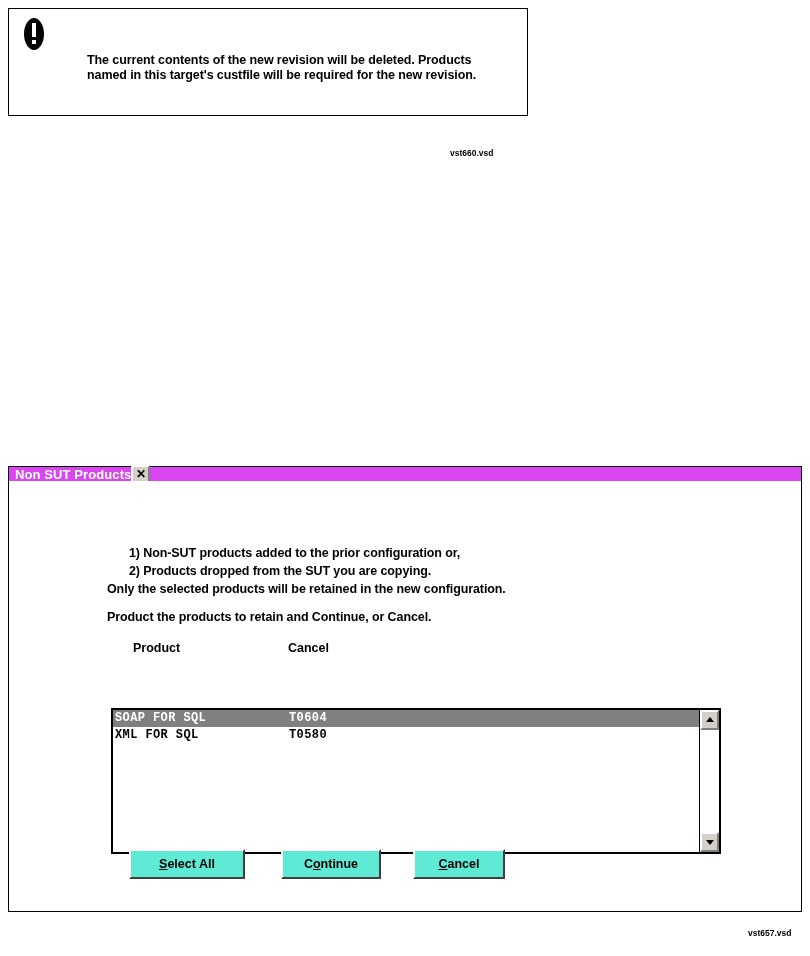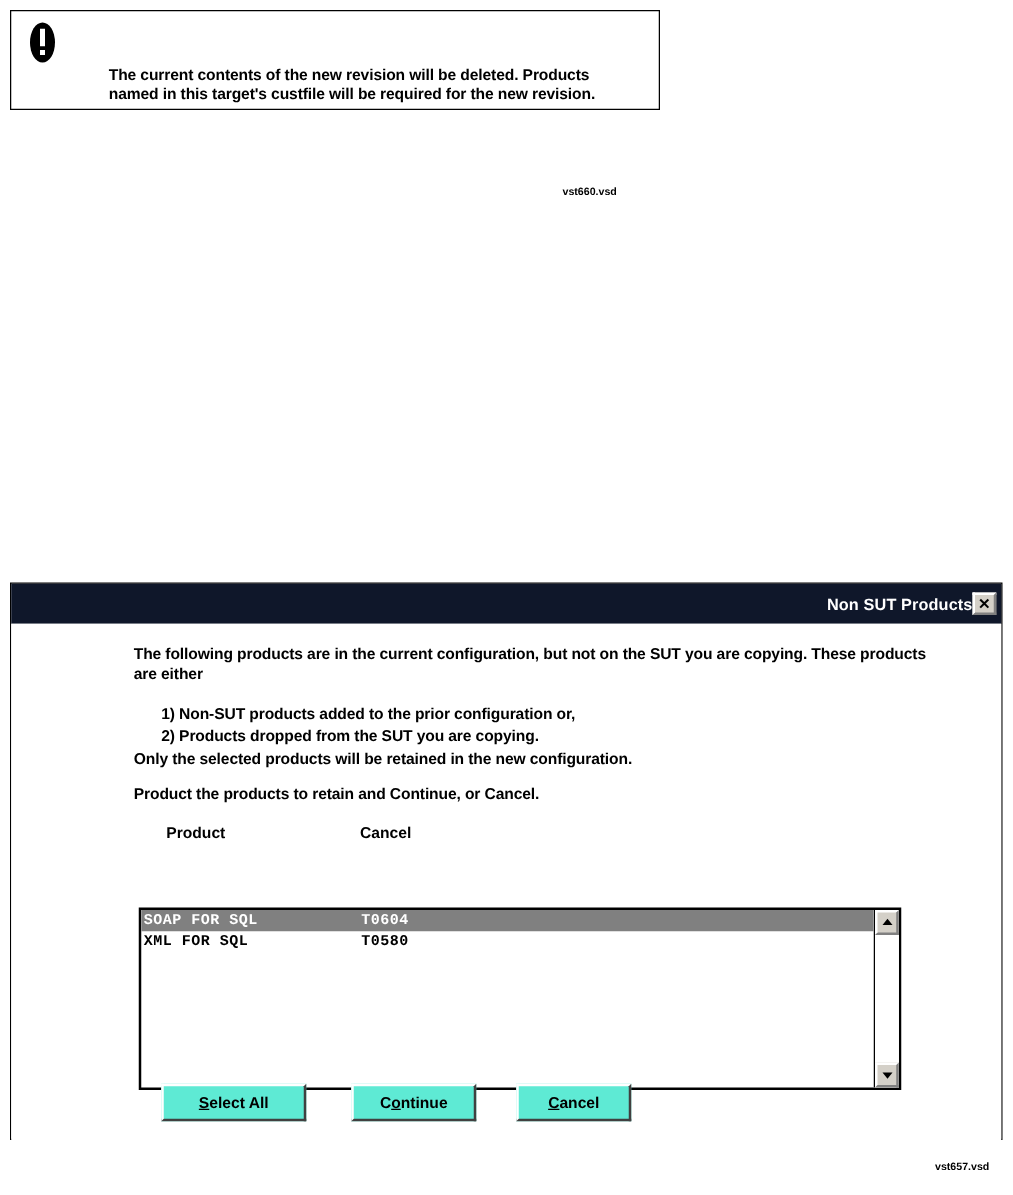--- a/index.html
+++ b/index.html
@@ -15,21 +15,21 @@
     color: #000000;
     overflow: hidden;
   }
 
   
   #warning-box {
     position: absolute;
     left: 8px;
     top: 8px;
     width: 520px;
-    height: 80px;
+    height: 108px;
     border: 1px solid #000000;
     box-sizing: border-box;
     background: #ffffff;
   }
   #warning-icon {
     position: absolute;
     left: 10px;
     top: 8px;
     width: 30px;
     height: 34px;
@@ -59,26 +59,26 @@
     left: 8px;
     top: 466px;
     width: 794px;
     height: 446px;
     border: 1px solid #000000;
     box-sizing: border-box;
     background: #ffffff;
   }
   #dialog-titlebar {
     position: relative;
-    height: 32px;
-    background: #0f172a;
+    height: 14px;
+    background: #d946ef;
     color: #ffffff;
     display: flex;
     align-items: center;
-    justify-content: flex-end;
+    justify-content: flex-start;
   }
   #dialog-title {
     font-size: 13px;
     font-weight: bold;
     padding-left: 6px;
     letter-spacing: 0.1px;
   }
   #dialog-close-btn {
     width: 19px;
     height: 18px;
@@ -258,21 +258,20 @@
 
 <div id="dialog-window">
 
   <div id="dialog-titlebar">
     <span id="dialog-title">Non SUT Products</span>
     <button id="dialog-close-btn">✕</button>
   </div>
 
   <div id="dialog-body">
 
-    <div class="dlg-text" id="intro-line1">The following products are in the current configuration, but not on the SUT you are copying. These products are either</div>
     <div class="dlg-text" id="intro-line2">1) Non-SUT products added to the prior configuration or,</div>
     <div class="dlg-text" id="intro-line3">2) Products dropped from the SUT you are copying.</div>
     <div class="dlg-text" id="intro-line4">Only the selected products will be retained in the new configuration.</div>
     <div class="dlg-text" id="select-instruction">Product the products to retain and Continue, or Cancel.</div>
 
     <div id="list-header">
       <span class="col-product">Product</span>
       <span class="col-number">Cancel</span>
     </div>
 

